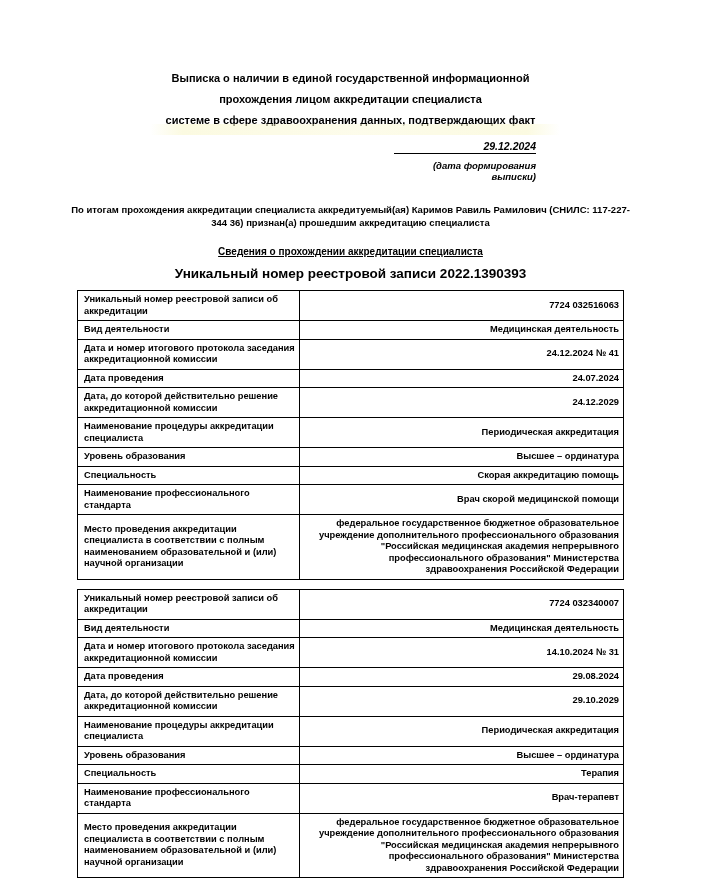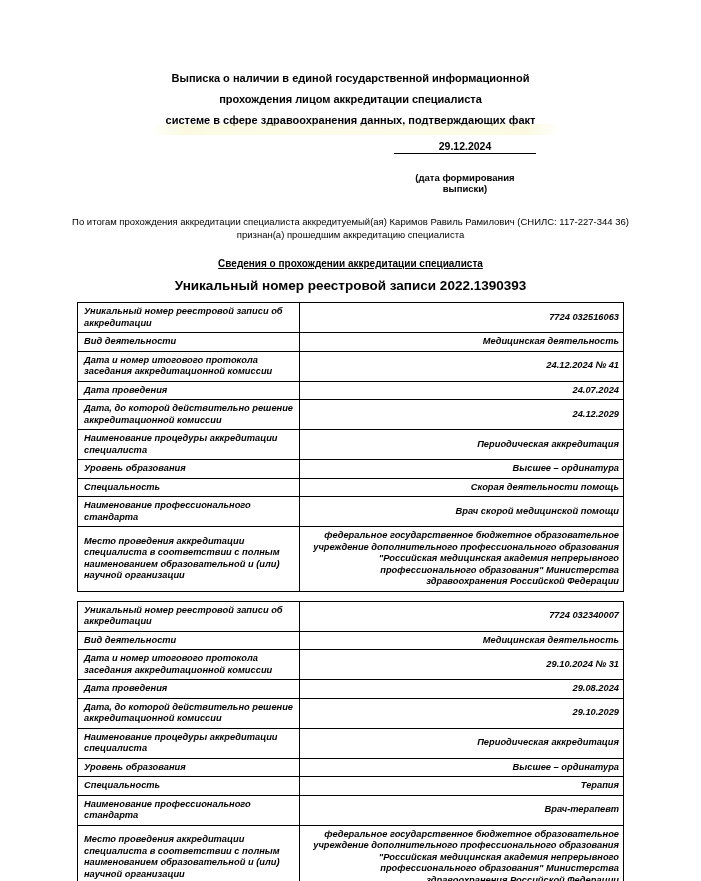--- a/index.html
+++ b/index.html
@@ -40,40 +40,41 @@
     width: 480px;
     text-align: center;
     font-weight: bold;
     font-size: 11px;
     line-height: 21px;
   }
   .date-block {
     margin-top: 9px;
     margin-left: 394px;
     width: 142px;
-    text-align: center;
+    text-align: right;
+    font-style: italic;
   }
   .date-value {
     display: block;
     font-weight: bold;
     font-size: 10.5px;
     padding-bottom: 1px;
     border-bottom: 1.5px solid #000;
   }
   .date-caption {
     display: block;
     font-weight: bold;
     font-size: 9.5px;
-    margin-top: 18px;
+    margin-top: 6px;
   }
   .intro {
     margin: 21px auto 14px auto;
     width: 566px;
     text-align: center;
-    font-weight: normal;
+    font-weight: bold;
     font-size: 9.5px;
     line-height: 13px;
   }
   .section-heading {
     margin-top: 17px;
     text-align: center;
     font-weight: bold;
     font-size: 10px;
     text-decoration: underline;
   }
@@ -81,21 +82,20 @@
     margin-top: 9px;
     text-align: center;
     font-weight: bold;
     font-size: 13.5px;
   }
   table.acc-table {
     width: 547px;
     margin: 0 auto;
     border-collapse: collapse;
     table-layout: fixed;
-    font-style: italic;
   }
   table.acc-table.first { margin-top: 9px; }
   table.acc-table.second { margin-top: 9px; }
   table.acc-table td {
     border: 1.5px solid #000;
     font-weight: bold;
     font-size: 9.3px;
     line-height: 11.5px;
     vertical-align: middle;
     padding: 3px 4px 3px 6px;
@@ -153,21 +153,21 @@
         <tr>
           <td class="lbl">Наименование процедуры аккредитации специалиста</td>
           <td class="val">Периодическая аккредитация</td>
         </tr>
         <tr>
           <td class="lbl">Уровень образования</td>
           <td class="val">Высшее – ординатура</td>
         </tr>
         <tr>
           <td class="lbl">Специальность</td>
-          <td class="val">Скорая деятельности помощь</td>
+          <td class="val">Скорая аккредитацию помощь</td>
         </tr>
         <tr>
           <td class="lbl">Наименование профессионального стандарта</td>
           <td class="val">Врач скорой медицинской помощи</td>
         </tr>
         <tr>
           <td class="lbl">Место проведения аккредитации специалиста в соответствии с полным наименованием образовательной и (или) научной организации</td>
           <td class="val">федеральное государственное бюджетное образовательное учреждение дополнительного профессионального образования "Российская медицинская академия непрерывного профессионального образования" Министерства здравоохранения Российской Федерации</td>
         </tr>
       </tbody>
@@ -178,21 +178,21 @@
         <tr>
           <td class="lbl">Уникальный номер реестровой записи об аккредитации</td>
           <td class="val">7724 032340007</td>
         </tr>
         <tr>
           <td class="lbl">Вид деятельности</td>
           <td class="val">Медицинская деятельность</td>
         </tr>
         <tr>
           <td class="lbl">Дата и номер итогового протокола заседания аккредитационной комиссии</td>
-          <td class="val">29.10.2024 № 31</td>
+          <td class="val">14.10.2024 № 31</td>
         </tr>
         <tr>
           <td class="lbl">Дата проведения</td>
           <td class="val">29.08.2024</td>
         </tr>
         <tr>
           <td class="lbl">Дата, до которой действительно решение аккредитационной комиссии</td>
           <td class="val">29.10.2029</td>
         </tr>
         <tr>

